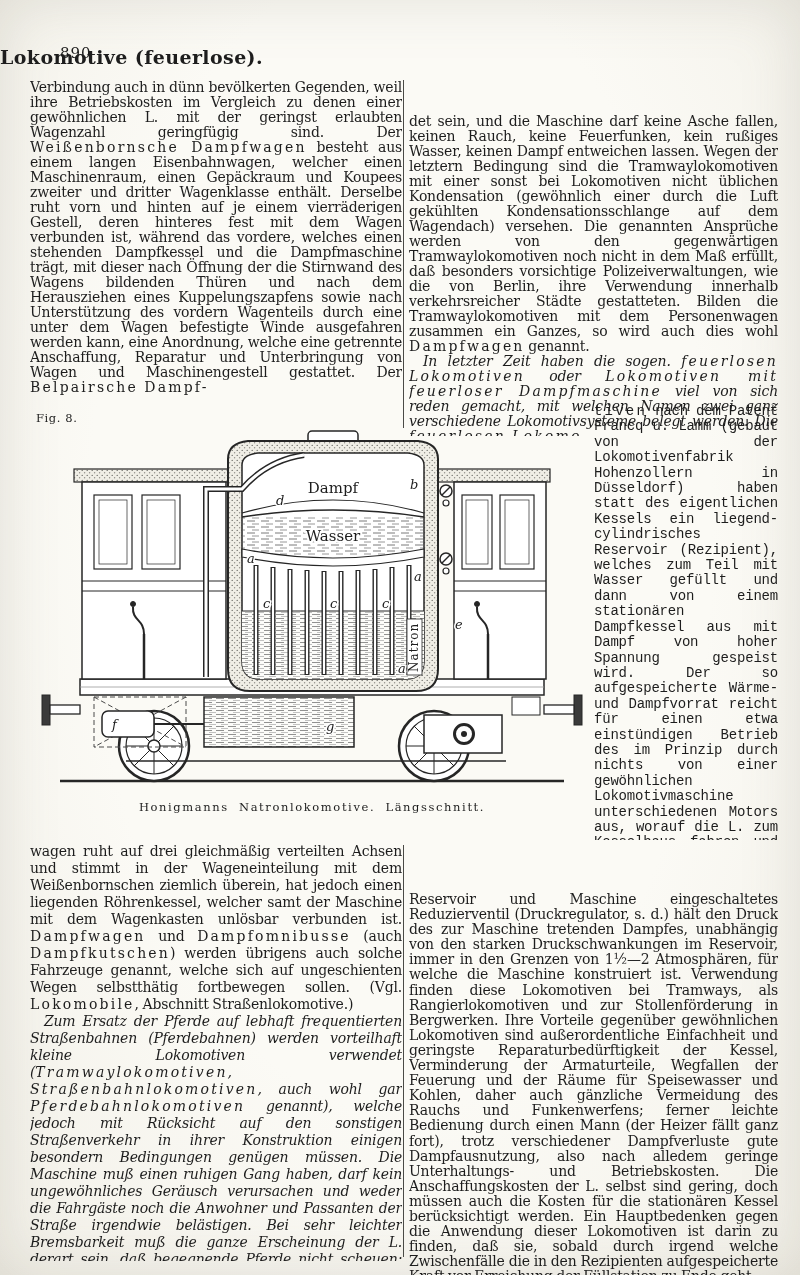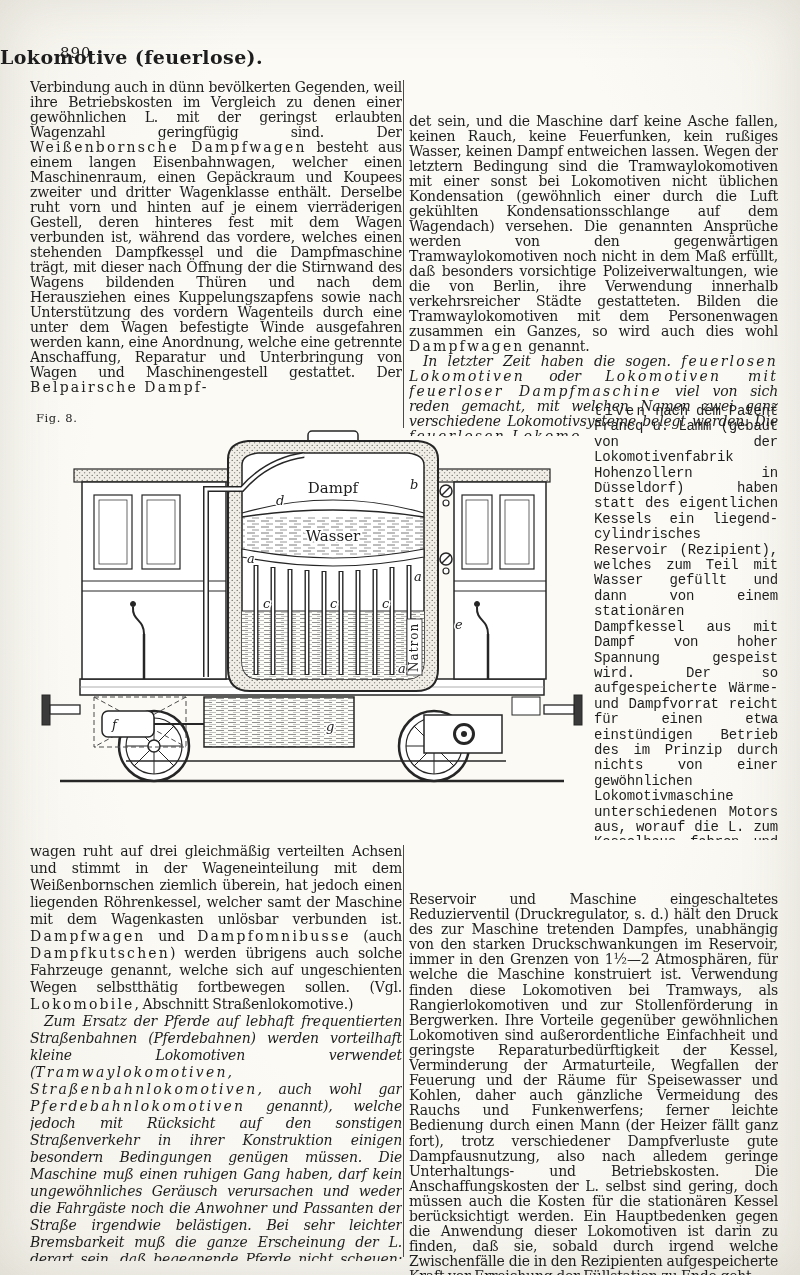--- a/index.html
+++ b/index.html
@@ -226,20 +226,21 @@
       <text x="378" y="152" class="pl">a</text>
       <text x="362" y="244" class="pl">a</text>
       <text x="227" y="179" class="pl">c</text>
       <text x="294" y="179" class="pl">c</text>
       <text x="346" y="179" class="pl">c</text>
       <text x="419" y="200" class="pl">e</text>
       <text x="76" y="300" class="pl">f</text>
       <text x="290" y="302" class="pl">g</text>
     </svg>
 
+    <figcaption class="figcap">Honigmanns Natronlokomotive. Längsschnitt.</figcaption>
   </figure>
 
   <div class="tb lb">
     <p><span>wagen ruht auf drei gleichmäßig verteilten Achsen und stimmt in der Wageneinteilung mit dem Weißenbornschen ziemlich überein, hat jedoch einen liegenden Röhrenkessel, welcher samt der Maschine mit dem Wagenkasten unlösbar verbunden ist. </span><span class="sperr">Dampfwagen</span><span> und </span><span class="sperr">Dampfomnibusse</span><span> (auch </span><span class="sperr">Dampfkutschen</span><span>) werden übrigens auch solche Fahrzeuge genannt, welche sich auf ungeschienten Wegen selbstthätig fortbewegen sollen. (Vgl. </span><span class="sperr">Lokomobile</span><span>, Abschnitt Straßenlokomotive.)</span></p>
     <p class="ind"><span>Zum Ersatz der Pferde auf lebhaft frequentierten Straßenbahnen (Pferdebahnen) werden vorteilhaft kleine Lokomotiven verwendet (</span><span class="sperr">Tramwaylokomotiven, Straßenbahnlokomotiven</span><span>, auch wohl gar </span><span class="sperr">Pferdebahnlokomotiven</span><span> genannt), welche jedoch mit Rücksicht auf den sonstigen Straßenverkehr in ihrer Konstruktion einigen besondern Bedingungen genügen müssen. Die Maschine muß einen ruhigen Gang haben, darf kein ungewöhnliches Geräusch verursachen und weder die Fahrgäste noch die Anwohner und Passanten der Straße irgendwie belästigen. Bei sehr leichter Bremsbarkeit muß die ganze Erscheinung der L. derart sein, daß begegnende Pferde nicht scheuen; besonders müssen alle sich bewegenden Teile verklei-</span></p>
   </div>
 
   <div class="tb rb">
     <p><span>Reservoir und Maschine eingeschaltetes Reduzierventil (Druckregulator, s. d.) hält den Druck des zur Maschine tretenden Dampfes, unabhängig von den starken Druckschwankungen im Reservoir, immer in den Grenzen von 1½—2 Atmosphären, für welche die Maschine konstruiert ist. Verwendung finden diese Lokomotiven bei Tramways, als Rangierlokomotiven und zur Stollenförderung in Bergwerken. Ihre Vorteile gegenüber gewöhnlichen Lokomotiven sind außerordentliche Einfachheit und geringste Reparaturbedürftigkeit der Kessel, Verminderung der Armaturteile, Wegfallen der Feuerung und der Räume für Speisewasser und Kohlen, daher auch gänzliche Vermeidung des Rauchs und Funkenwerfens; ferner leichte Bedienung durch einen Mann (der Heizer fällt ganz fort), trotz verschiedener Dampfverluste gute Dampfausnutzung, also nach alledem geringe Unterhaltungs- und Betriebskosten. Die Anschaffungskosten der L. selbst sind gering, doch müssen auch die Kosten für die stationären Kessel berücksichtigt werden. Ein Hauptbedenken gegen die Anwendung dieser Lokomotiven ist darin zu finden, daß sie, sobald durch irgend welche Zwischenfälle die in den Rezipienten aufgespeicherte Kraft vor Erreichung der Füllstation zu Ende geht,</span></p>
   </div>

